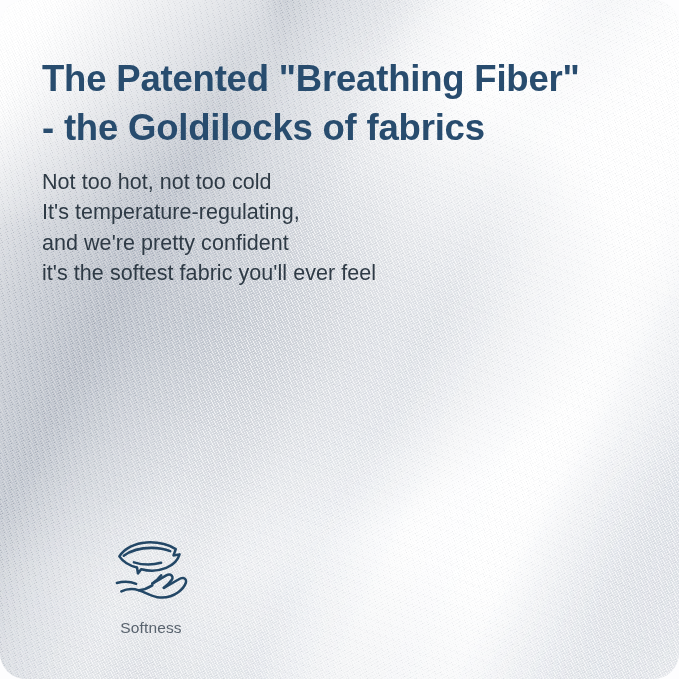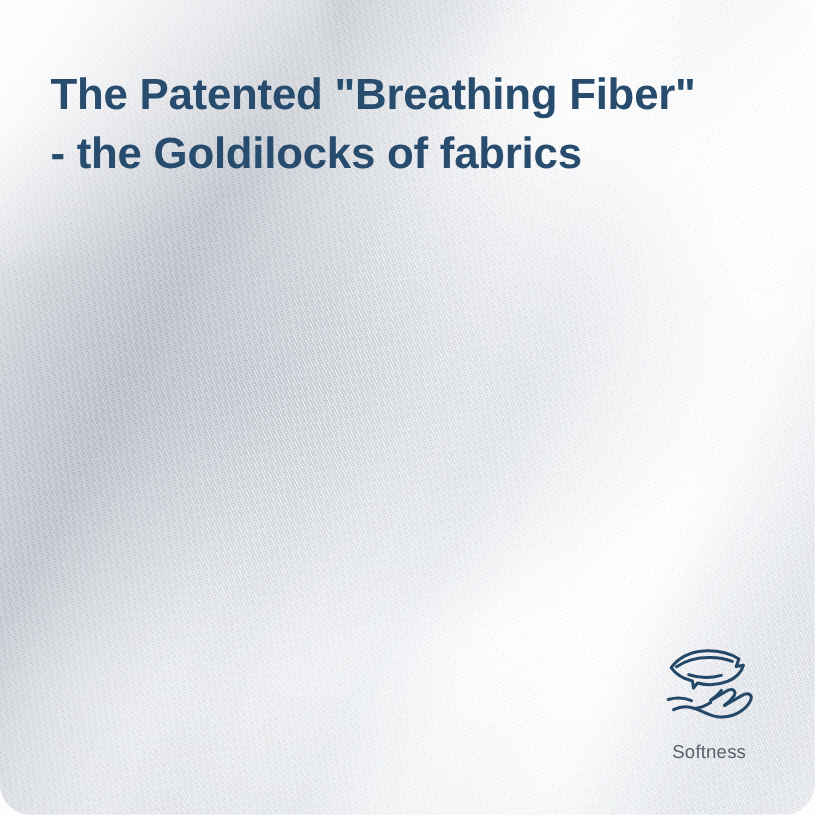--- a/index.html
+++ b/index.html
@@ -162,20 +162,21 @@
     white-space:pre-line;
   }
 
   
   .features{
     position:absolute;
     left:0; right:0; top:534px;
     display:flex;
     justify-content:flex-end;
     align-items:flex-start;
+    flex-direction:column;
   }
   .feature{
     width:176px;
     display:flex;
     flex-direction:column;
     align-items:center;
   }
   .feature.softness{margin-left:63px;}
   .feature.breathability{margin-left:4px;}
   .feature.absorbency{margin-left:8px;}
@@ -212,20 +213,24 @@
     <div class="twill-shadowband"></div>
     <div class="corner-wedge"></div>
     <div class="vignette"></div>
   </div>
 
   <div class="content">
 
     <h1 class="headline">The Patented "Breathing Fiber"
 - the Goldilocks of fabrics</h1>
 
+    <p class="subcopy">Not too hot, not too cold
+It's temperature-regulating,
+and we're pretty confident
+it's the softest fabric you'll ever feel</p>
 
     <div class="features">
 
       <div class="feature softness">
         <span class="feature-icon">
           <svg viewBox="0 0 96 86" fill="none" xmlns="http://www.w3.org/2000/svg" stroke="#234766" stroke-width="3.1" stroke-linecap="round" stroke-linejoin="round">
 
             <path d="M9 27.5c6.5-9.5 19-16.5 33.5-17.2 13.5-.7 26.5 2.3 36 8.2l-2.8 7.8 7.4-1.3c-2 7.2-8.2 13.3-16.4 16.6-9.6 3.9-21 4.2-30.6 1.6l-4.2 5.2-1.1-7.2C21.6 39 13.6 34.2 9 27.5Z"></path>
 
             <path d="M14.5 26.6c8.6-6.2 21.4-9.8 34.6-9.6 8.2.1 16 1.5 22.6 4"></path>

